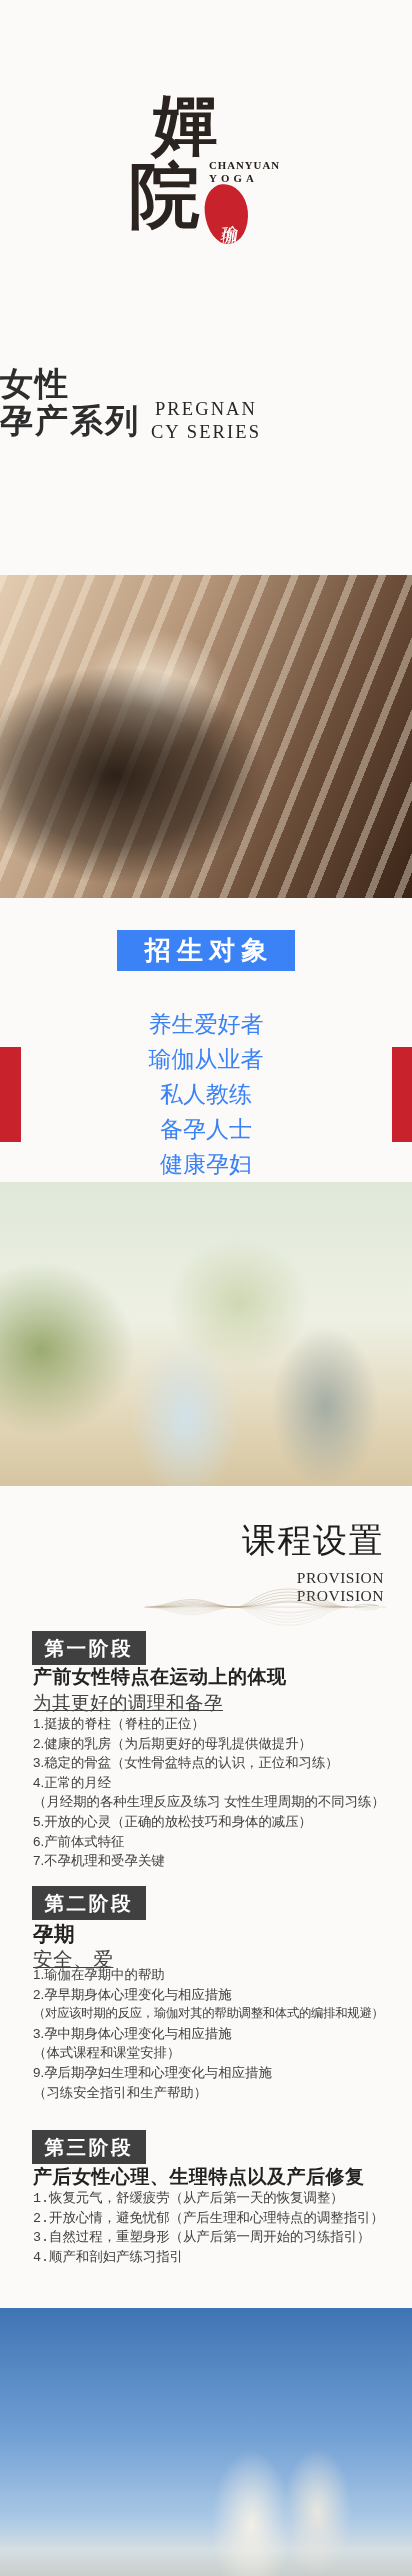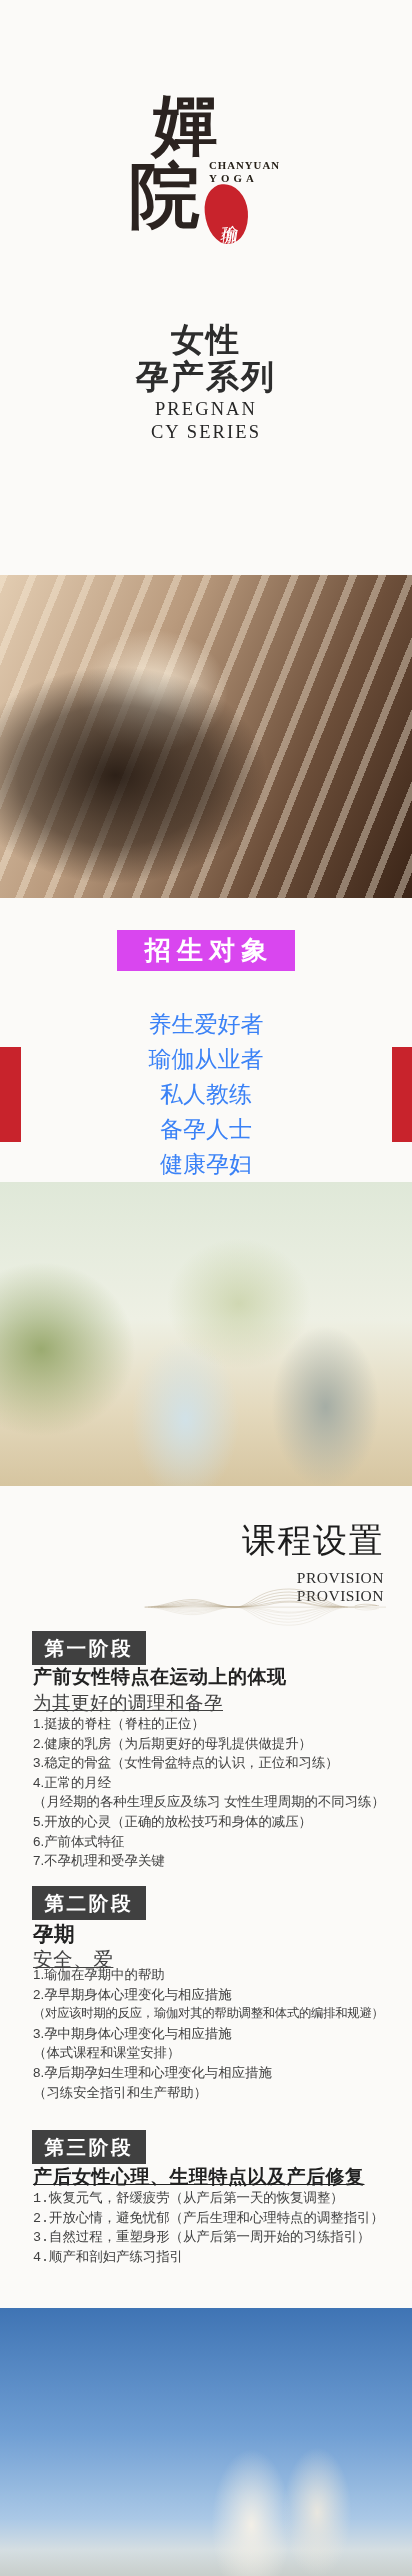--- a/index.html
+++ b/index.html
@@ -8,21 +8,21 @@
   .abs{position:absolute;}
   
   .logo-zh{font-family:"Liberation Serif",serif;font-weight:700;color:#2b2320;line-height:1;}
   .logo-en{font-family:"Liberation Serif",serif;color:#262018;font-weight:600;}
   .seal{left:205px;top:184px;width:43px;height:60px;background:#c8232c;
         border-radius:46% 54% 50% 50%/44% 50% 52% 56%;transform:rotate(-5deg);
         display:flex;align-items:center;justify-content:center;}
   .seal-text{writing-mode:vertical-rl;color:#fff;font-family:"DejaVu Serif",serif;
              font-size:17px;font-style:italic;letter-spacing:2.1px;line-height:1;}
   
-  .hero-line{left:0;width:412px;text-align:center;font-size:33px;font-weight:700;color:#2d2d2d;letter-spacing:2.1px;}
+  .hero-line{left:0;width:412px;text-align:left;font-size:33px;font-weight:700;color:#2d2d2d;letter-spacing:2.1px;margin-top:44px;}
   .hero-en{left:0;width:412px;text-align:center;font-family:"Liberation Serif",serif;
            font-size:18.5px;letter-spacing:2.1px;line-height:1.25;color:#262626;}
   
   .photo{left:0;width:412px;}
   .photo1{top:575px;height:323px;background:
       radial-gradient(ellipse 216px 155px at 28% 62%, rgba(26,16,10,0.88) 0%, rgba(26,16,10,0.50) 45%, rgba(26,16,10,0) 70%),
       radial-gradient(ellipse 108px 88px at 37% 36%, rgba(247,235,215,0.95) 0%, rgba(247,235,215,0) 70%),
       repeating-linear-gradient(112deg, rgba(250,238,218,0.40) 0px, rgba(250,238,218,0.40) 7.2px, rgba(90,60,40,0) 7.2px, rgba(90,60,40,0) 27px),
       linear-gradient(115deg,#e3cdb2 0%,#b99a7d 35%,#6d4f3a 70%,#3a2417 100%);}
   .photo2{top:1182px;height:304px;background:
@@ -30,21 +30,21 @@
       radial-gradient(ellipse 103px 93px at 58% 40%, rgba(172,186,120,0.45), rgba(172,186,120,0) 70%),
       radial-gradient(ellipse 72px 108px at 45% 78%, rgba(208,226,234,0.95), rgba(208,226,234,0) 75%),
       radial-gradient(ellipse 72px 108px at 79% 74%, rgba(158,168,162,0.9), rgba(158,168,162,0) 75%),
       linear-gradient(180deg,#dfe8d8 0%,#eef0e4 45%,#e4d9bd 75%,#d6c5a0 100%);}
   .photo3{top:2308px;height:310px;background:
       radial-gradient(ellipse 57px 108px at 61% 70%, rgba(246,241,231,0.95), rgba(246,241,231,0) 70%),
       radial-gradient(ellipse 49px 93px at 77% 66%, rgba(240,234,222,0.9), rgba(240,234,222,0) 70%),
       linear-gradient(180deg, rgba(0,0,0,0) 87%, rgba(58,90,138,0.55) 88%, rgba(58,90,138,0.55) 92%, rgba(0,0,0,0) 93%),
       linear-gradient(180deg,#3f74b4 0%,#6f9ed3 40%,#aac8e6 68%,#d5dee2 78%,#c9cfcc 86%,#bfc7c2 100%);}
   
-  .badge-center{left:117px;top:930px;width:178px;height:41px;background:#d946ef;color:#fff;
+  .badge-center{left:117px;top:930px;width:178px;height:41px;background:#3b82f6;color:#fff;
         font-size:26px;font-weight:700;letter-spacing:6.2px;display:flex;align-items:center;justify-content:center;
         padding-left:6.2px;box-sizing:border-box;}
   .enroll-list{left:0;top:1007px;width:412px;text-align:center;font-size:23px;color:#3b82f6;line-height:35px;}
   .sidebar-red{top:1047px;width:20.6px;height:95px;background:#c8232c;}
   
   .sec-title{right:28px;font-size:34px;font-weight:400;color:#1d1d1d;letter-spacing:1.5px;}
   .sec-en{right:28px;text-align:right;font-family:"Liberation Serif",serif;font-size:15.5px;color:#2c2c2c;
           line-height:1.18;letter-spacing:0.5px;}
   .wave{position:absolute;}
   
@@ -128,26 +128,26 @@
 
   <div class="abs stage-badge" style="top:1886px;">第二阶段</div>
   <div class="abs stage-heading" style="top:1920px;font-size:20.6px;">孕期</div>
   <div class="abs stage-sub" style="top:1946px;font-size:19.6px;">安全、爱</div>
   <div class="abs stage-list" style="top:1965px;">
     <div>1.瑜伽在孕期中的帮助</div>
     <div>2.孕早期身体心理变化与相应措施</div>
     <div class="tight">（对应该时期的反应，瑜伽对其的帮助调整和体式的编排和规避）</div>
     <div>3.孕中期身体心理变化与相应措施</div>
     <div>（体式课程和课堂安排）</div>
-    <div>8.孕后期孕妇生理和心理变化与相应措施</div>
+    <div>9.孕后期孕妇生理和心理变化与相应措施</div>
     <div>（习练安全指引和生产帮助）</div>
   </div>
 
   <div class="abs stage-badge" style="top:2130px;">第三阶段</div>
-  <div class="abs stage-heading" style="top:2164px;text-decoration:underline;">产后女性心理、生理特点以及产后修复</div>
+  <div class="abs stage-heading" style="top:2164px;">产后女性心理、生理特点以及产后修复</div>
   <div class="abs stage-list" style="top:2189px;font-family:Liberation Mono, monospace;">
     <div>1.恢复元气，舒缓疲劳（从产后第一天的恢复调整）</div>
     <div>2.开放心情，避免忧郁（产后生理和心理特点的调整指引）</div>
     <div>3.自然过程，重塑身形（从产后第一周开始的习练指引）</div>
     <div>4.顺产和剖妇产练习指引</div>
   </div>
 
   <div class="abs photo photo3"></div>
 
 </div>

